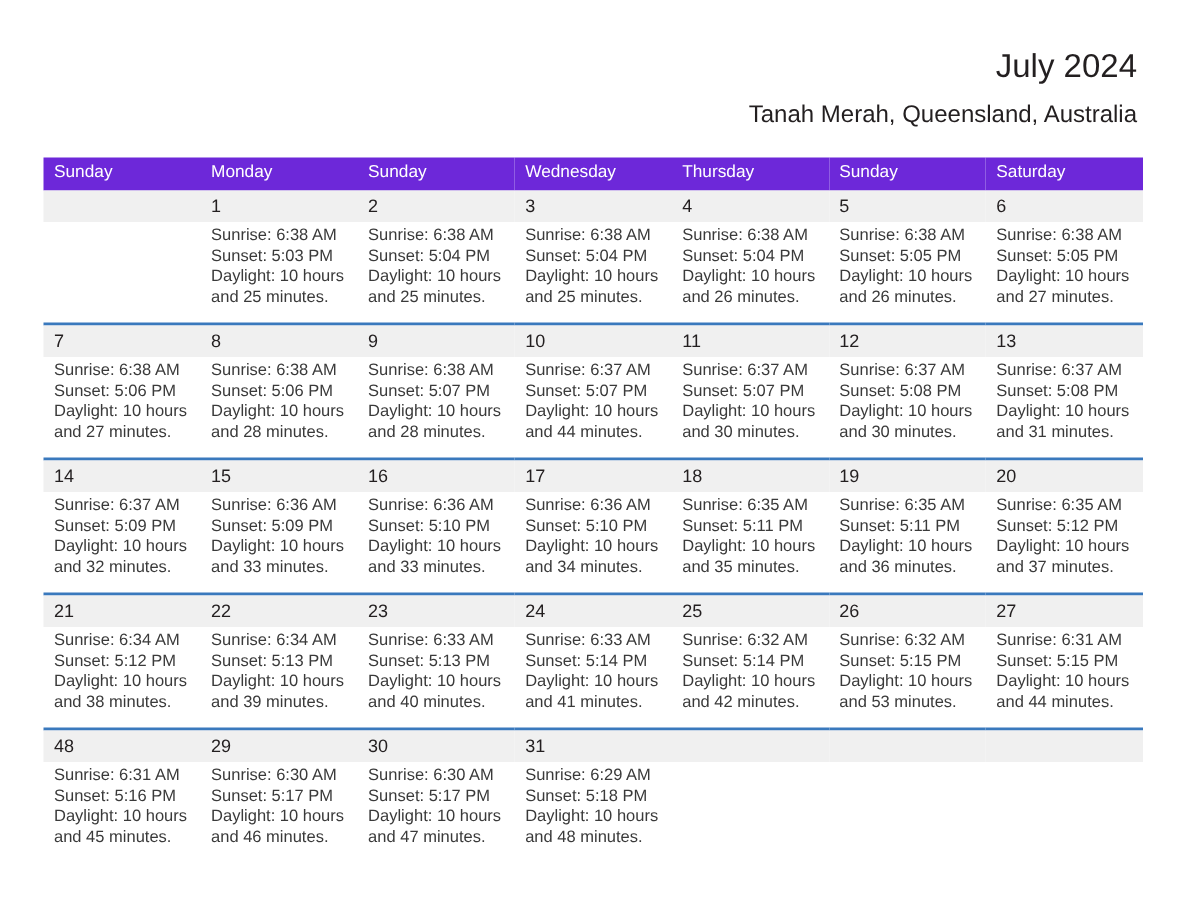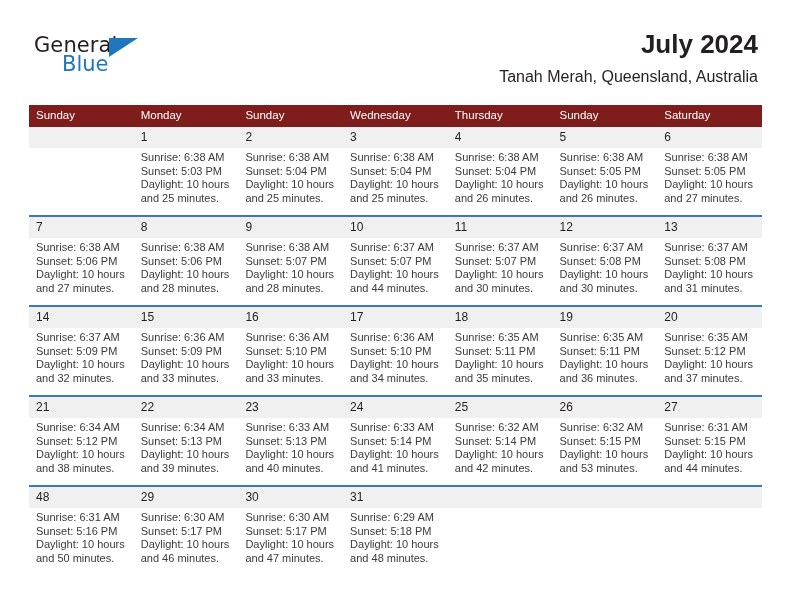--- a/index.html
+++ b/index.html
@@ -66,25 +66,24 @@
     border-bottom: 19px solid transparent;
   }
 
   .title-block {
     position: absolute;
     right: 0;
     top: 0;
     text-align: right;
   }
   .cal-title {
-    font-size: 26px;
+    font-size: 22px;
     color: #231f20;
     line-height: 32px;
     white-space: nowrap;
-    font-weight: bold;
   }
   .cal-subtitle {
     font-size: 16px;
     color: #231f20;
     line-height: 22px;
     margin-top: 6px;
     white-space: nowrap;
   }
 
   
@@ -96,21 +95,21 @@
     border-collapse: collapse;
     table-layout: fixed;
   }
   .calendar th,
   .calendar td {
     padding: 0;
     margin: 0;
     vertical-align: top;
   }
   .dow-row th {
-    background: #7f1d1d;
+    background: #6d28d9;
     color: #ffffff;
     font-size: 11.5px;
     font-weight: normal;
     text-align: left;
     padding: 4px 0 5px 7px;
     height: 12px;
     line-height: 13px;
   }
 
   .week-row td {
@@ -148,25 +147,20 @@
     white-space: nowrap;
   }
 </style>
 </head>
 <body>
 
 <div class="page">
 
   <div class="header">
 
-    <div class="brand">
-      <span class="brand-general">General</span>
-      <span class="brand-triangle"></span>
-      <span class="brand-blue">Blue</span>
-    </div>
 
     <div class="title-block">
       <div class="cal-title">July 2024</div>
       <div class="cal-subtitle">Tanah Merah, Queensland, Australia</div>
     </div>
 
   </div>
 
   <table class="calendar">
     <thead>
@@ -435,21 +429,21 @@
             </div>
           </td>
         </tr>
         <tr class="week-row">
           <td class="daycell">
             <div class="daynum">48</div>
             <div class="details">
               <div>Sunrise: 6:31 AM</div>
               <div>Sunset: 5:16 PM</div>
               <div>Daylight: 10 hours</div>
-              <div>and 50 minutes.</div>
+              <div>and 45 minutes.</div>
             </div>
           </td>
           <td class="daycell">
             <div class="daynum">29</div>
             <div class="details">
               <div>Sunrise: 6:30 AM</div>
               <div>Sunset: 5:17 PM</div>
               <div>Daylight: 10 hours</div>
               <div>and 46 minutes.</div>
             </div>

